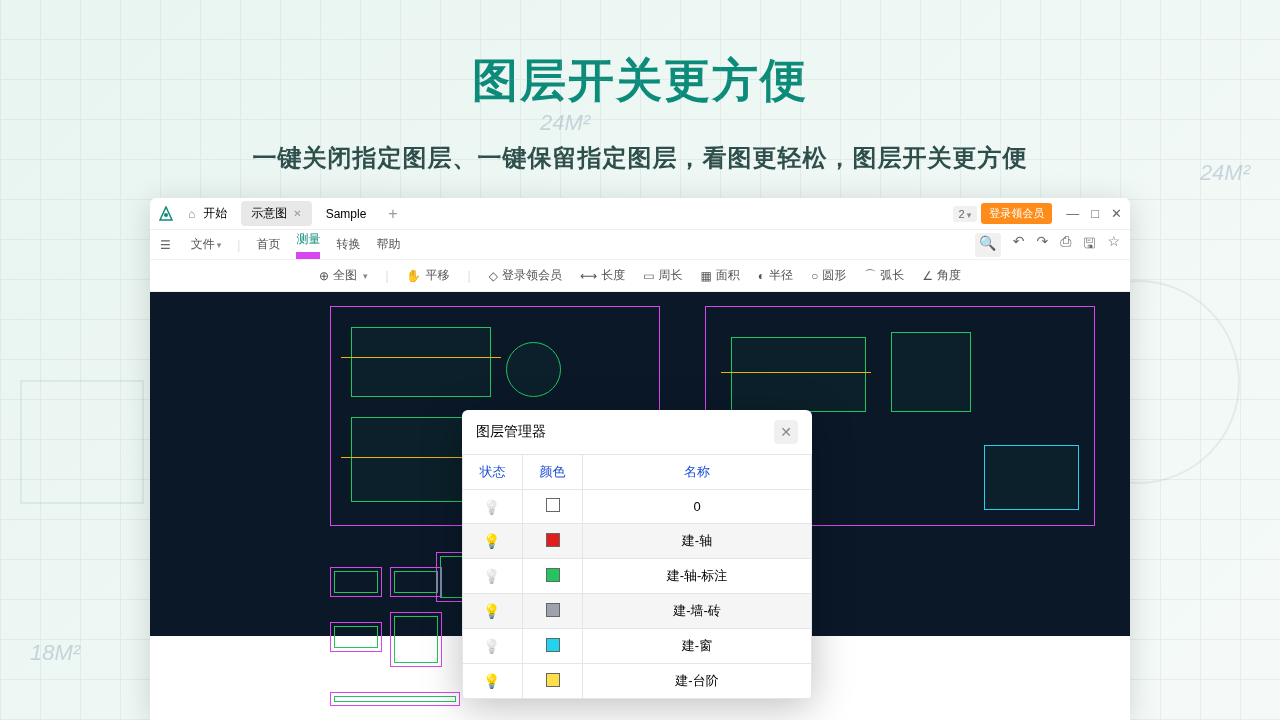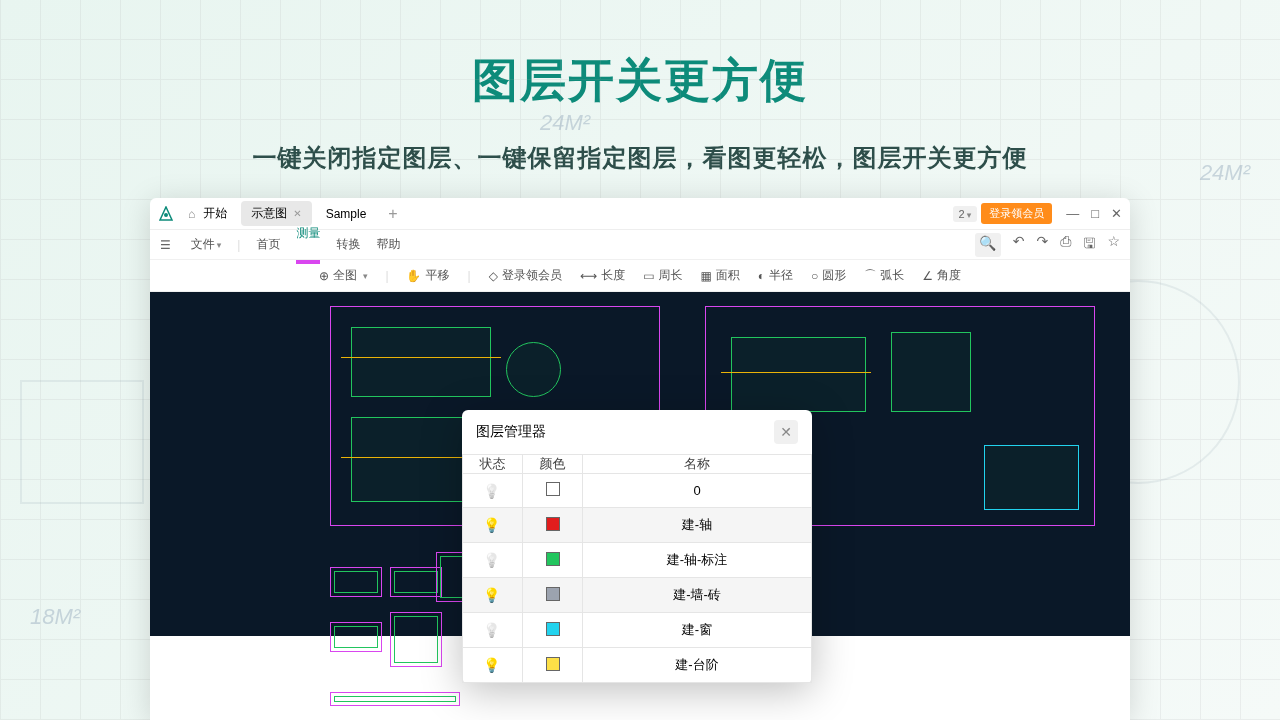--- a/index.html
+++ b/index.html
@@ -17,54 +17,54 @@
 .tab{padding:4px 10px;border-radius:4px;display:flex;align-items:center;gap:6px;cursor:pointer}
 .tab.active{background:#e8e8e8}
 .tab-close{color:#999;font-size:10px}
 .tab.plus{color:#999;font-size:16px;padding:0 8px}
 .spacer{flex:1}
 .version-badge{background:#f0f0f0;padding:2px 6px;border-radius:3px;font-size:11px;color:#666}
 .login-btn{background:#ff8c1a;color:#fff;padding:3px 8px;border-radius:3px;font-size:11px}
 .win-controls{display:flex;gap:12px;color:#666;font-size:13px;margin-left:10px}
 .menubar{height:30px;display:flex;align-items:center;padding:0 10px;gap:16px;font-size:12px;border-bottom:1px solid #f0f0f0}
 .menu-item{color:#555;cursor:pointer}
-.menu-item.active{color:#0d8b7a;border-bottom:4px solid #d946ef;padding-bottom:18px}
+.menu-item.active{color:#0d8b7a;border-bottom:7px solid #d946ef;padding-bottom:4px}
 .menu-icons{display:flex;gap:12px;color:#666;font-size:14px}
 .toolbar{height:32px;display:flex;align-items:center;justify-content:center;gap:18px;font-size:12px;color:#555;border-bottom:1px solid #f0f0f0}
 .tool{display:flex;align-items:center;gap:4px;cursor:pointer}
 .tool-sep{color:#ddd}
 .canvas{position:relative;height:344px;background:#0a1828}
 .drawing{position:absolute;border:1px solid #d946ef}
 .drawing.d1{left:180px;top:14px;width:330px;height:220px}
 .drawing.d2{left:555px;top:14px;width:390px;height:220px}
 .tech-box{position:absolute;border:1px solid #22c55e;background:rgba(34,197,94,0.05)}
 .tech-line{position:absolute;background:#eab308;height:1px}
 .small-part{position:absolute;border:1px solid #d946ef;width:52px;height:30px}
 .small-part::after{content:"";position:absolute;inset:3px;border:1px solid #22c55e}
 .layer-dialog{position:absolute;left:312px;top:118px;width:350px;background:#fff;border-radius:6px;box-shadow:0 8px 40px rgba(0,0,0,0.25)}
 .dialog-header{display:flex;align-items:center;justify-content:space-between;padding:10px 14px;font-size:14px}
 .dialog-close{width:24px;height:24px;background:#f0f0f0;border-radius:4px;display:flex;align-items:center;justify-content:center;color:#888;cursor:pointer}
 .layer-table{width:100%;border-collapse:collapse;font-size:13px}
-.layer-table th{padding:0;border:1px solid #e5e5e5;background:#fff;font-weight:normal;color:#404040}
+.layer-table th{padding:8px;border:1px solid #e5e5e5;background:#fff;font-weight:normal;color:#1d4ed8}
 .layer-table td{padding:8px;border:1px solid #e5e5e5;text-align:center}
 .layer-table tr.selected{background:#f5f5f5}
 .bulb{font-size:14px}
 .bulb.on{color:#fbbf24}
 .bulb.off{color:#bbb}
 .color-swatch{display:inline-block;width:14px;height:14px;border:1px solid #666}
 .home-icon{color:#888;margin-right:2px}
 .hamburger{color:#666;margin-right:4px}
 .dropdown-caret{font-size:9px;color:#888;margin-left:2px}
 </style>
 </head>
 <body>
 
 <div class="bg-blueprint"></div>
 <div class="bg-shapes"></div>
-<div class="bg-text" style="left:30px;top:604px">18M²</div>
+<div class="bg-text" style="left:30px;top:640px">18M²</div>
 <div class="bg-text" style="left:540px;top:110px">24M²</div>
 <div class="bg-text" style="right:30px;top:160px">24M²</div>
 
 <h1 class="hero-title">图层开关更方便</h1>
 <p class="hero-subtitle">一键关闭指定图层、一键保留指定图层，看图更轻松，图层开关更方便</p>
 
 <div class="app-window">
   <div class="titlebar">
     <span class="logo">
       <svg width="16" height="16" viewBox="0 0 16 16">

